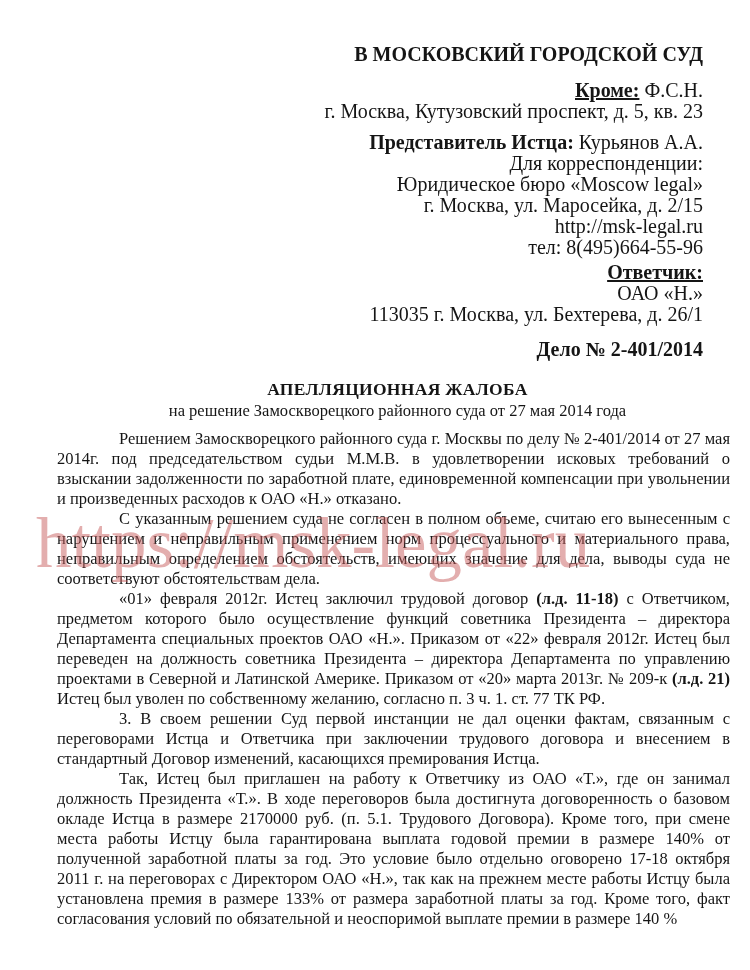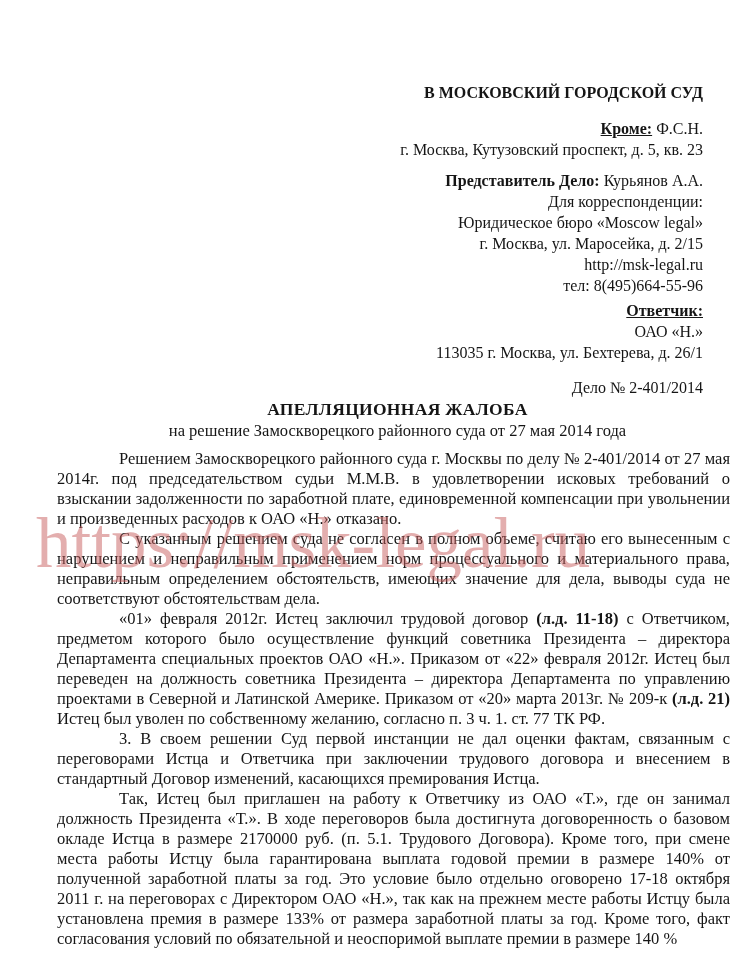--- a/index.html
+++ b/index.html
@@ -8,33 +8,33 @@
     width: 750px;
     height: 970px;
     margin: 0 auto;
     background: #ffffff;
     font-family: "Liberation Serif", serif;
     color: #151515;
     overflow: hidden;
     box-sizing: border-box;
   }
   .header-zone {
-    padding-top: 82px;
+    padding-top: 44px;
     padding-right: 47px;
     text-align: right;
-    font-size: 16px;
+    font-size: 20px;
     line-height: 21px;
   }
   .b { font-weight: bold; }
   .u { text-decoration: underline; }
   .court-line { font-weight: bold; margin-bottom: 15px; }
   .hblock { margin-bottom: 10px; }
   .hblock-rep { margin-bottom: 4px; }
   .hblock-def { margin-bottom: 14px; }
-  .case-line { font-weight: normal; margin-top: 14px; }
+  .case-line { font-weight: bold; margin-top: 14px; margin-bottom: 18px; }
   .title-block {
     margin-left: 57px;
     margin-right: 12px;
     text-align: center;
     margin-bottom: 7px;
   }
   .doc-title {
     font-weight: bold;
     font-size: 17.5px;
     line-height: 22px;
@@ -72,21 +72,21 @@
 
   <div class="header-zone">
     <div class="court-line">В МОСКОВСКИЙ ГОРОДСКОЙ СУД</div>
 
     <div class="hblock">
       <div><span class="b u">Кроме:</span><span> Ф.С.Н.</span></div>
       <div>г. Москва, Кутузовский проспект, д. 5, кв. 23</div>
     </div>
 
     <div class="hblock hblock-rep">
-      <div><span class="b">Представитель Дело:</span><span> Курьянов А.А.</span></div>
+      <div><span class="b">Представитель Истца:</span><span> Курьянов А.А.</span></div>
       <div>
           <div>Для корреспонденции:</div>
           <div>Юридическое бюро «Moscow legal»</div>
           <div>г. Москва, ул. Маросейка, д. 2/15</div>
           <div>http://msk-legal.ru</div>
           <div>тел: 8(495)664-55-96</div>
         </div>
     </div>
 
     <div class="hblock hblock-def">

